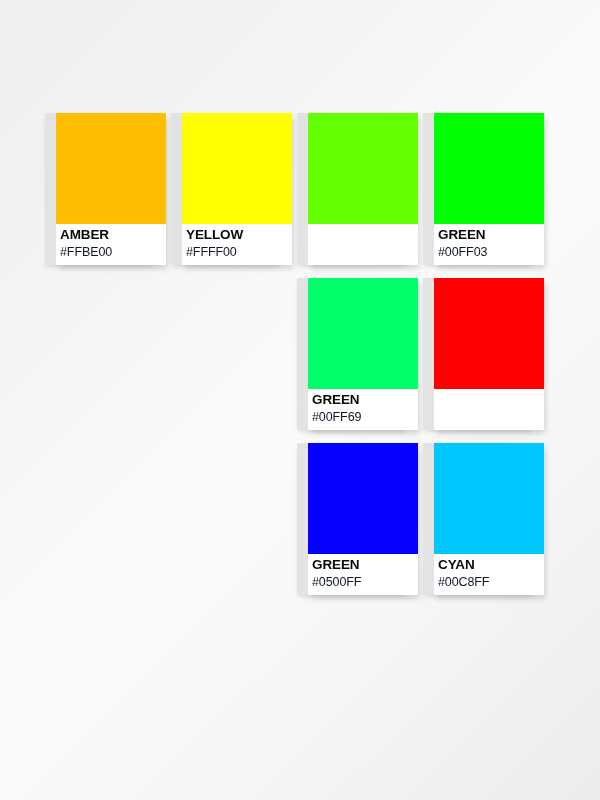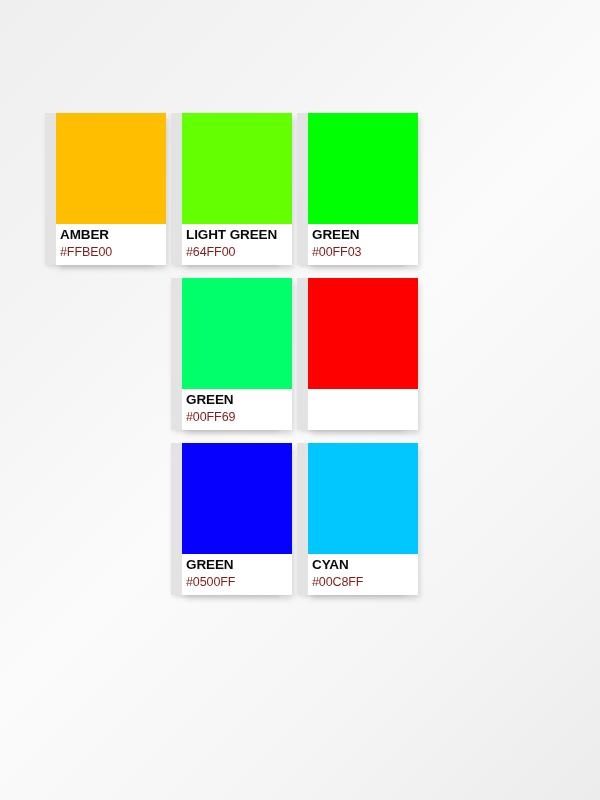--- a/index.html
+++ b/index.html
@@ -79,21 +79,21 @@
     color: #0a0a0a;
     line-height: 16px;
     letter-spacing: -0.1px;
     white-space: nowrap;
   }
 
   .swatch-hex {
     display: block;
     font-size: 12.5px;
     font-weight: normal;
-    color: #7f1d1d;
+    color: #0f172a;
     line-height: 16px;
     letter-spacing: -0.1px;
     white-space: nowrap;
     margin-top: 1px;
   }
 </style>
 </head>
 <body style="background: linear-gradient(135deg, rgb(239, 239, 239) 0%, rgb(244, 244, 244) 25%, rgb(251, 251, 251) 50%, rgb(245, 245, 245) 75%, rgb(236, 236, 236) 100%);">
 
 <div id="palette-board">
@@ -102,25 +102,30 @@
         <div class="swatch-card">
           <div class="swatch-color" style="background-color: rgb(255, 190, 0);"></div>
           <div class="swatch-label">
             <span class="swatch-name">AMBER</span>
             <span class="swatch-hex">#FFBE00</span>
           </div>
         </div>
       </div>
       <div class="grid-cell">
         <div class="swatch-card">
+          <div class="swatch-color" style="background-color: rgb(255, 255, 0);"></div>
+          <div class="swatch-label">
+            <span class="swatch-name">YELLOW</span>
+            <span class="swatch-hex">#FFFF00</span>
+          </div>
+        </div>
+      </div>
+      <div class="grid-cell">
+        <div class="swatch-card">
           <div class="swatch-color" style="background-color: rgb(100, 255, 0);"></div>
-          <div class="swatch-label">
-            <span class="swatch-name">LIGHT GREEN</span>
-            <span class="swatch-hex">#64FF00</span>
-          </div>
         </div>
       </div>
       <div class="grid-cell">
         <div class="swatch-card">
           <div class="swatch-color" style="background-color: rgb(0, 255, 3);"></div>
           <div class="swatch-label">
             <span class="swatch-name">GREEN</span>
             <span class="swatch-hex">#00FF03</span>
           </div>
         </div>

